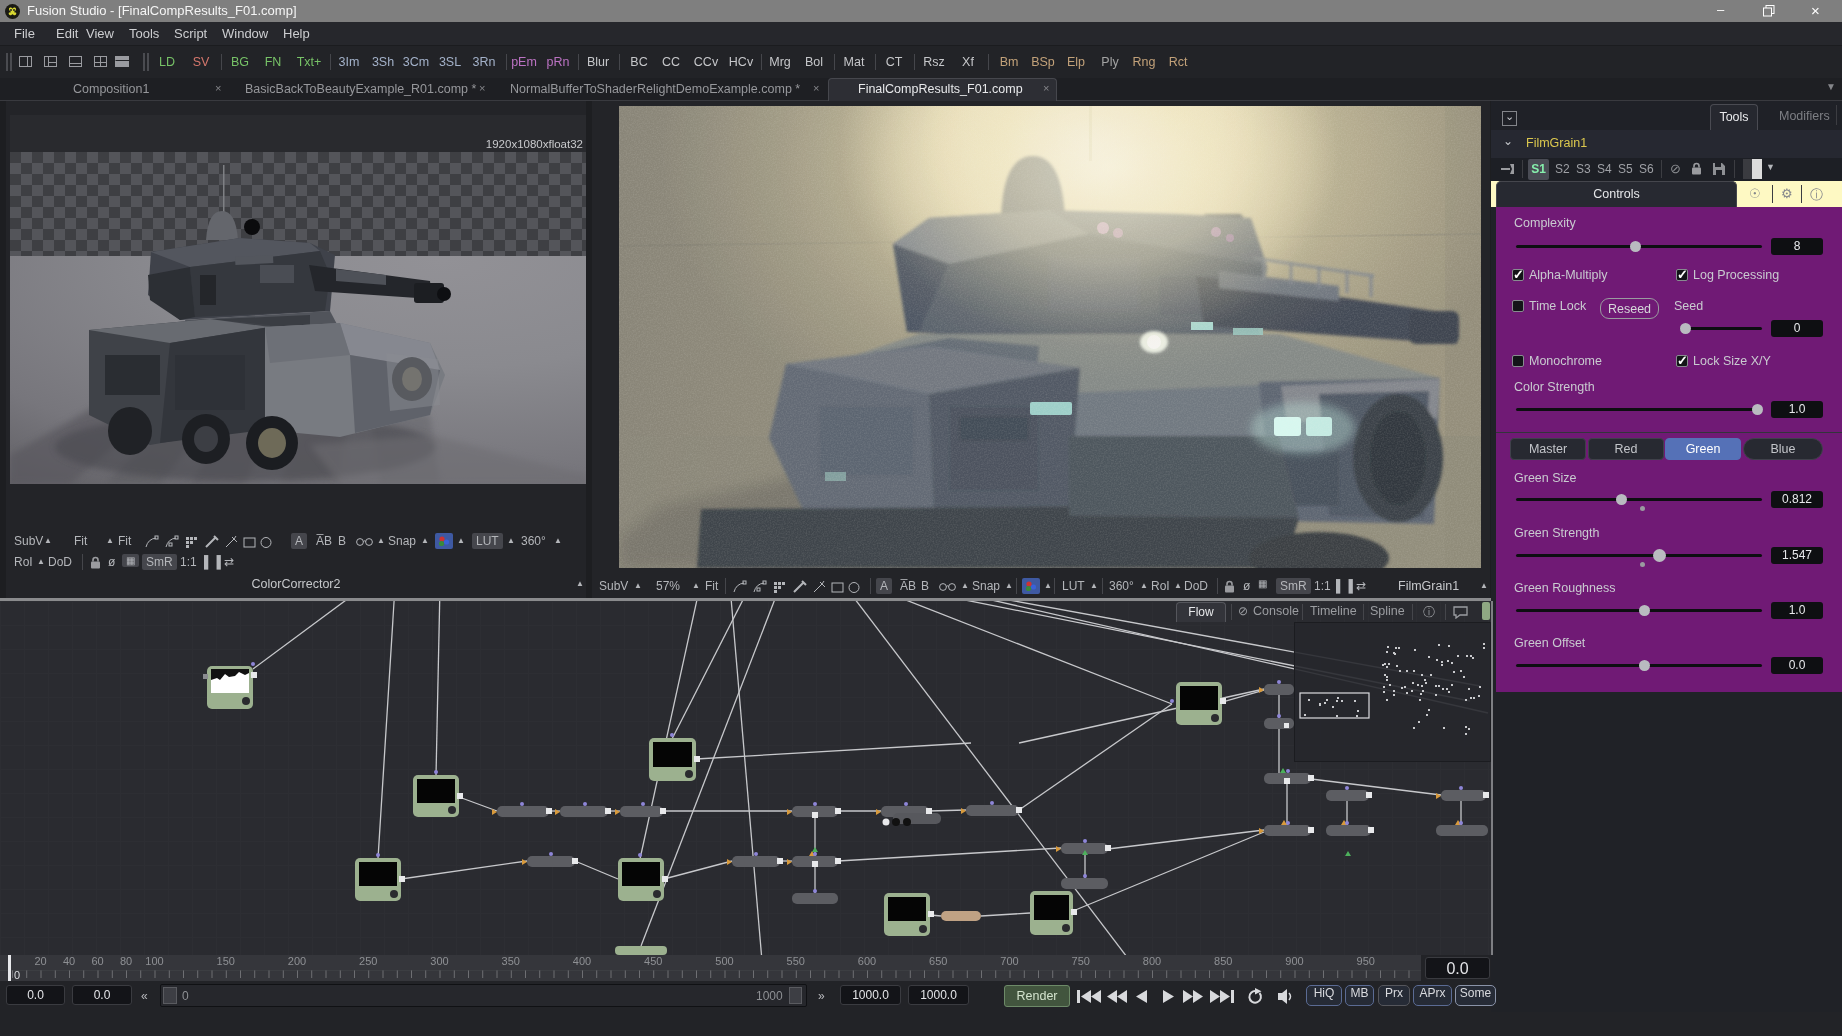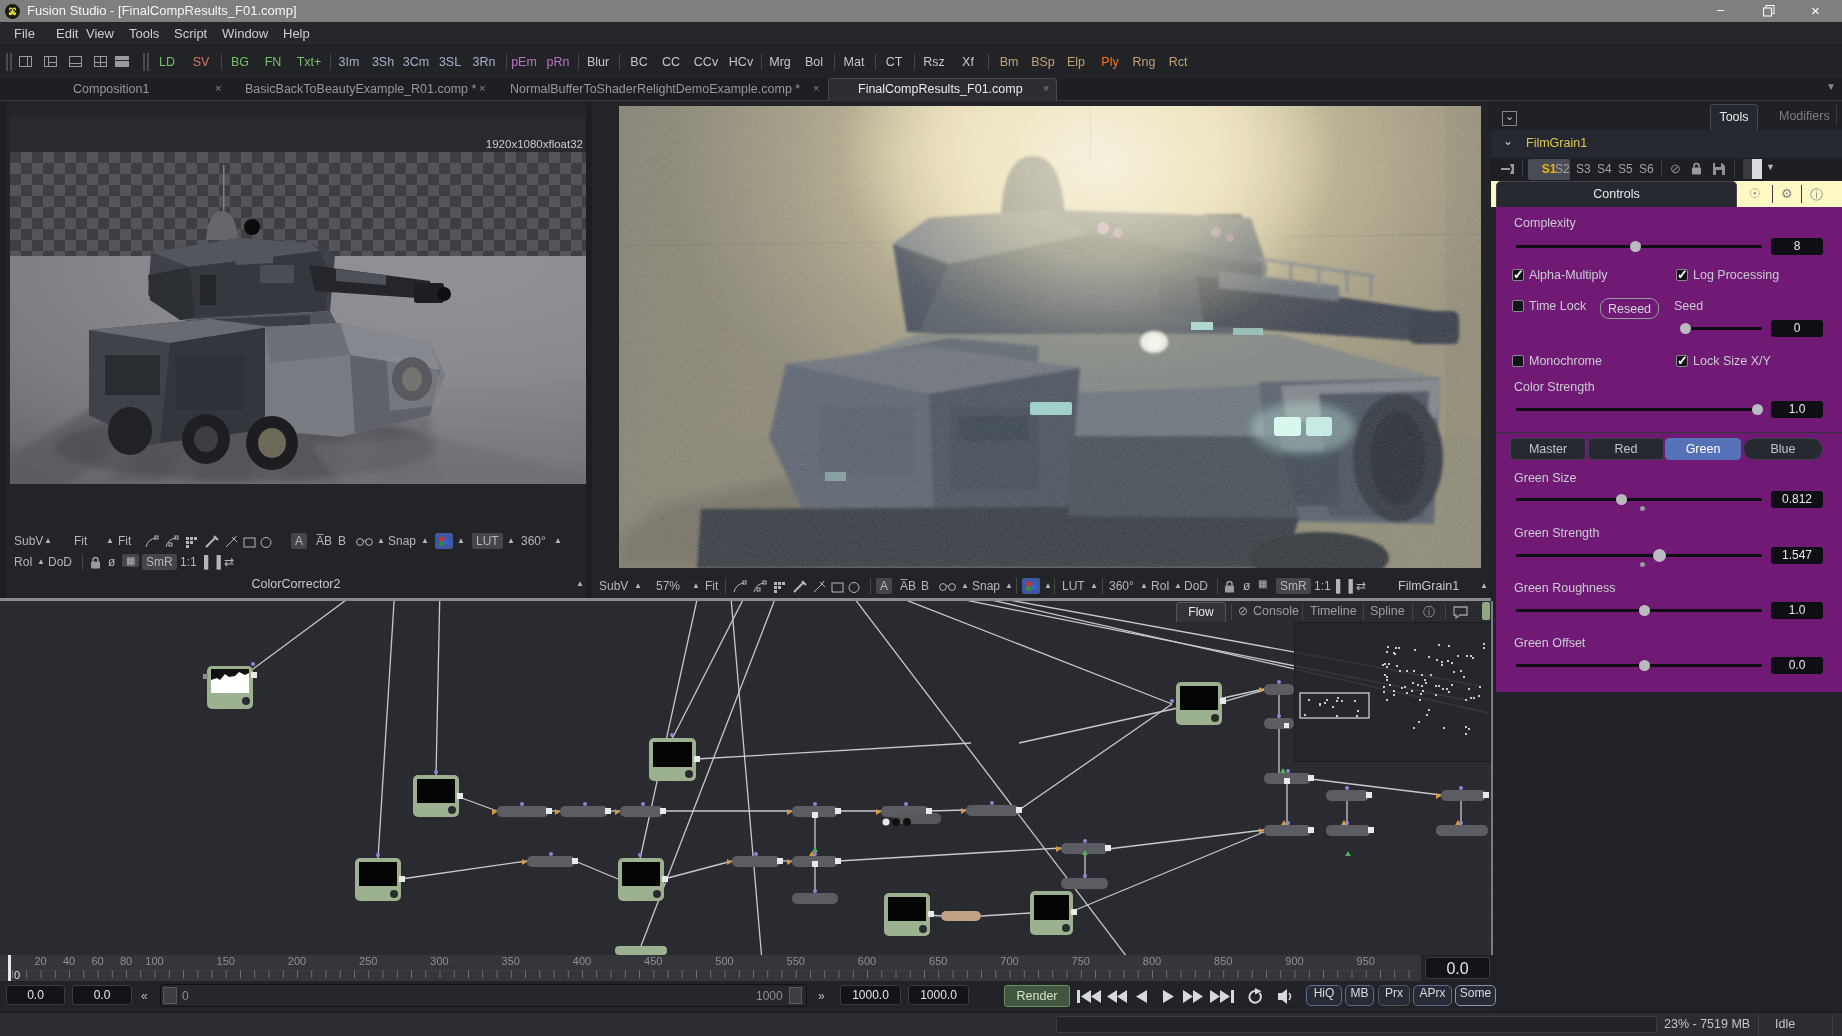--- a/index.html
+++ b/index.html
@@ -130,21 +130,21 @@
   <span class="it" style="left:854px;color:#c6c7ca">Mat</span>
   <div class="sep" style="left:875px"></div>
   <span class="it" style="left:894px;color:#c6c7ca">CT</span>
   <div class="sep" style="left:914px"></div>
   <span class="it" style="left:934px;color:#c6c7ca">Rsz</span>
   <span class="it" style="left:968px;color:#c6c7ca">Xf</span>
   <div class="sep" style="left:988px"></div>
   <span class="it" style="left:1009px;color:#c2a179">Bm</span>
   <span class="it" style="left:1043px;color:#c2a179">BSp</span>
   <span class="it" style="left:1076px;color:#c2a179">Elp</span>
-  <span class="it" style="left:1110px;color:#f97316">Ply</span>
+  <span class="it" style="left:1110px;color:#a3a3a3">Ply</span>
   <span class="it" style="left:1144px;color:#c2a179">Rng</span>
   <span class="it" style="left:1178px;color:#c2a179">Rct</span>
 </div>
 
 <div class="tabbar">
   <span class="abs" style="left:73px;top:4px">Composition1</span>
       <span class="tab-x" style="left:215px">×</span>
   <span class="abs" style="left:245px;top:4px">BasicBackToBeautyExample_R01.comp *</span>
       <span class="tab-x" style="left:479px">×</span>
   <span class="abs" style="left:510px;top:4px">NormalBufferToShaderRelightDemoExample.comp *</span>
@@ -516,21 +516,21 @@
     <span class="abs" style="left:12px;top:4px;color:#c6c8cc;font-size:12px;">⌄</span>
     <span class="abs" style="left:35px;top:6px;color:#dcc84e;font-size:12.5px;">FilmGrain1</span>
   </div>
 
   <div class="abs" style="left:0;top:57px;width:351px;height:23px;background:#1d1f25;color:#9fa1a6;font-size:12px;">
     <svg class="abs" style="left:10px;top:5px" width="16" height="12" viewBox="0 0 16 12" fill="#9a9b9f">
           <rect x="0" y="5" width="9" height="2"></rect>
           <polygon points="9,1 13,1 13,11 9,11 11,6"></polygon>
         </svg>
     <div class="abs" style="left:31px;top:2px;width:1px;height:18px;background:#3c3d42;"></div>
-    <div class="abs" style="left:37px;top:1px;width:42px;height:21px;background:#4a4c55;border-radius:2px;color:#eab308;font-weight:bold;text-align:center;line-height:21px;">S1</div>
+    <div class="abs" style="left:37px;top:1px;width:21px;height:21px;background:#4a4c55;border-radius:2px;color:#86efac;font-weight:bold;text-align:center;line-height:21px;">S1</div>
     <span class="abs" style="left:64px;top:4px">S2</span>
         <span class="abs" style="left:85px;top:4px">S3</span>
         <span class="abs" style="left:106px;top:4px">S4</span>
         <span class="abs" style="left:127px;top:4px">S5</span>
         <span class="abs" style="left:148px;top:4px">S6</span>
     <div class="abs" style="left:170px;top:2px;width:1px;height:18px;background:#3c3d42;"></div>
     <span class="abs" style="left:179px;top:3px;font-size:13px;color:#8e9094">⊘</span>
     <svg class="abs" style="left:200px;top:4px" width="11" height="13" viewBox="0 0 11 13">
           <rect x="1" y="5.5" width="9" height="7" rx="1" fill="#9a9b9f"></rect>
           <path d="M3 5.5 V4 a2.5 2.5 0 0 1 5 0 V5.5" fill="none" stroke="#9a9b9f" stroke-width="1.6"></path>
@@ -1096,21 +1096,14 @@
           <path d="M214 5 Q 217 8.5 214 12"></path>
         </g>
   </svg>
   <div class="pbtn" style="left:1306px;width:36px;">HiQ</div>
   <div class="pbtn" style="left:1345px;width:29px;">MB</div>
   <div class="pbtn" style="left:1378px;width:32px;border-color:#55565c;">Prx</div>
   <div class="pbtn" style="left:1413px;width:39px;">APrx</div>
   <div class="pbtn" style="left:1455px;width:41px;border-color:#8a93a8;">Some</div>
 </div>
 
-<div class="status">
-  <div class="abs" style="left:1056px;top:3px;width:601px;height:17px;background:#222327;border:1px solid #3a3b40;border-radius:2px;"></div>
-  <span class="abs" style="left:1664px;top:4px">23% - 7519 MB</span>
-  <div class="abs" style="left:1758px;top:2px;width:1px;height:20px;background:#404145"></div>
-  <span class="abs" style="left:1775px;top:4px">Idle</span>
-  <div class="abs" style="left:1832px;top:2px;width:1px;height:20px;background:#404145"></div>
+
 </div>
 
-</div>
-
 </body></html>

